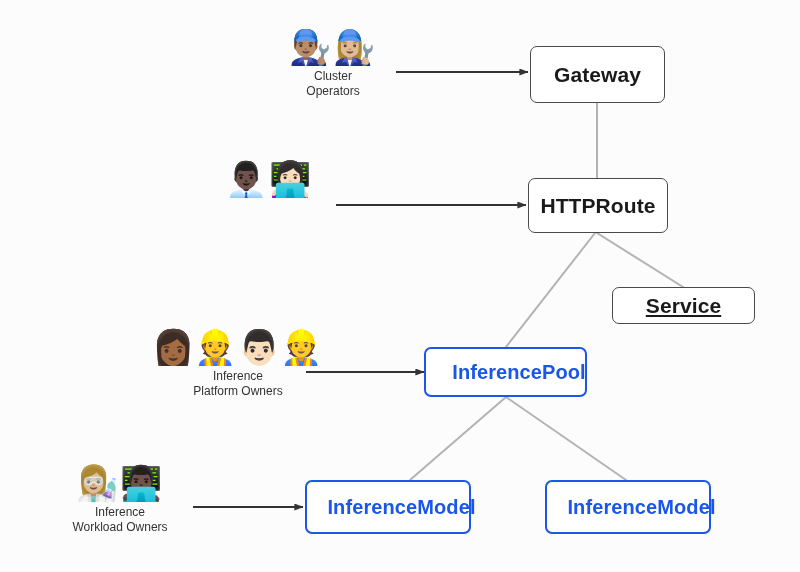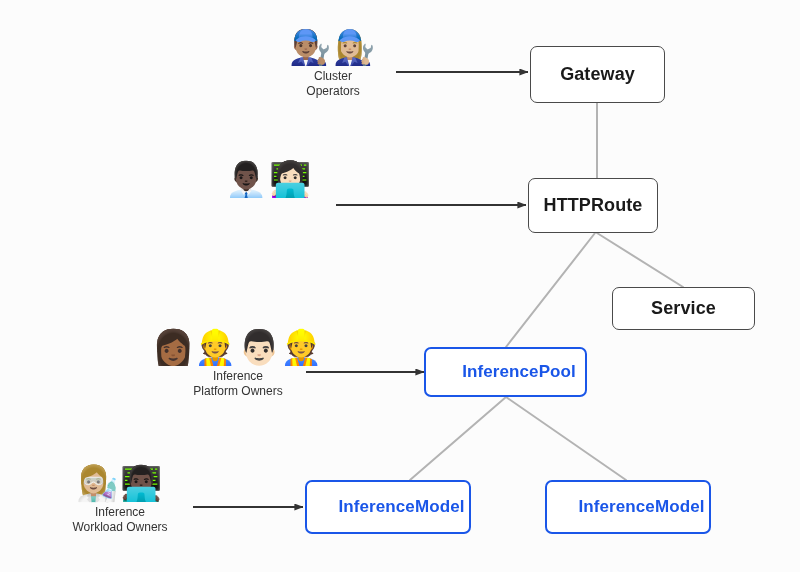--- a/index.html
+++ b/index.html
@@ -37,26 +37,26 @@
     justify-content: center;
     border-radius: 7px;
     background: #ffffff;
     font-weight: bold;
     letter-spacing: 0.1px;
     z-index: 3;
   }
   .node.plain {
     border: 1.8px solid #4a4a4a;
     color: #1a1a1a;
-    font-size: 18px;
+    font-size: 21px;
   }
   .node.accent {
     border: 2.2px solid #1a56e8;
     color: #1a56e8;
-    font-size: 17px;
+    font-size: 20px;
     padding-left: 27px;
   }
 
   
   .persona {
     position: absolute;
     display: flex;
     flex-direction: column;
     align-items: center;
     z-index: 3;
@@ -125,25 +125,25 @@
   <div class="persona" style="left:48px; top:466px; width:144px;">
     <div class="persona-emoji">👩🏼‍🔬👨🏿‍💻</div>
     <div class="persona-label">Inference
 Workload Owners</div>
   </div>
 
   <div class="node plain" style="left:530px; top:46px; width:135px; height:57px;">
     <span>Gateway</span>
   </div>
 
-  <div class="node plain" style="left:528px; top:178px; width:130px; height:55px;">
+  <div class="node plain" style="left:528px; top:178px; width:140px; height:55px;">
     <span>HTTPRoute</span>
   </div>
 
-  <div class="node plain" style="left:612px; top:287px; width:143px; height:43px;">
+  <div class="node plain" style="left:612px; top:287px; width:143px; height:37px;text-decoration:underline;">
     <span>Service</span>
   </div>
 
   <div class="node accent" style="left:424px; top:347px; width:163px; height:50px;">
     <span>InferencePool</span>
   </div>
 
   <div class="node accent" style="left:305px; top:480px; width:166px; height:54px;">
     <span>InferenceModel</span>
   </div>

